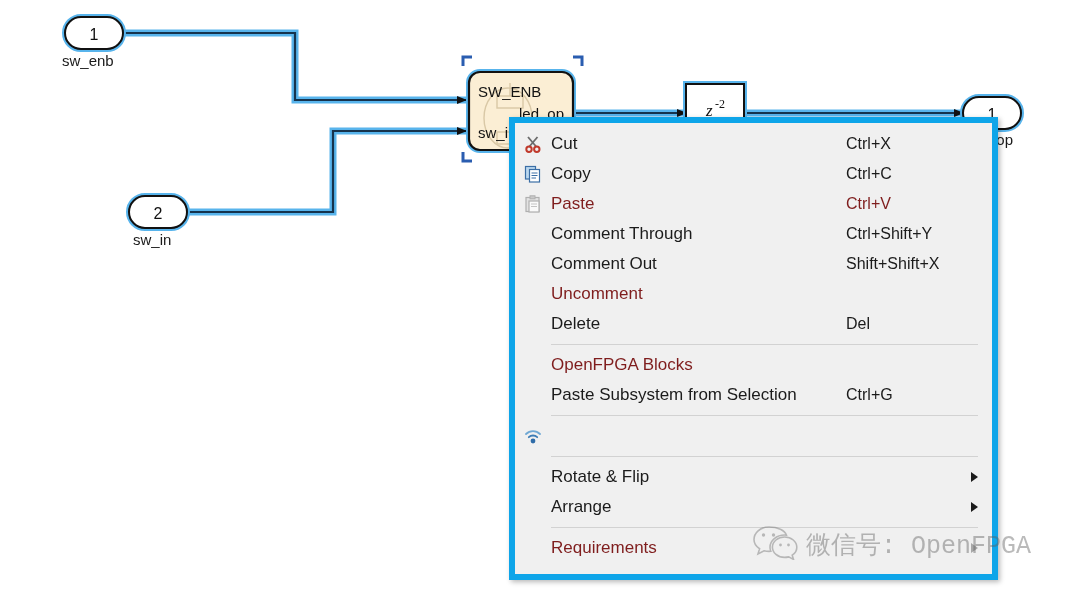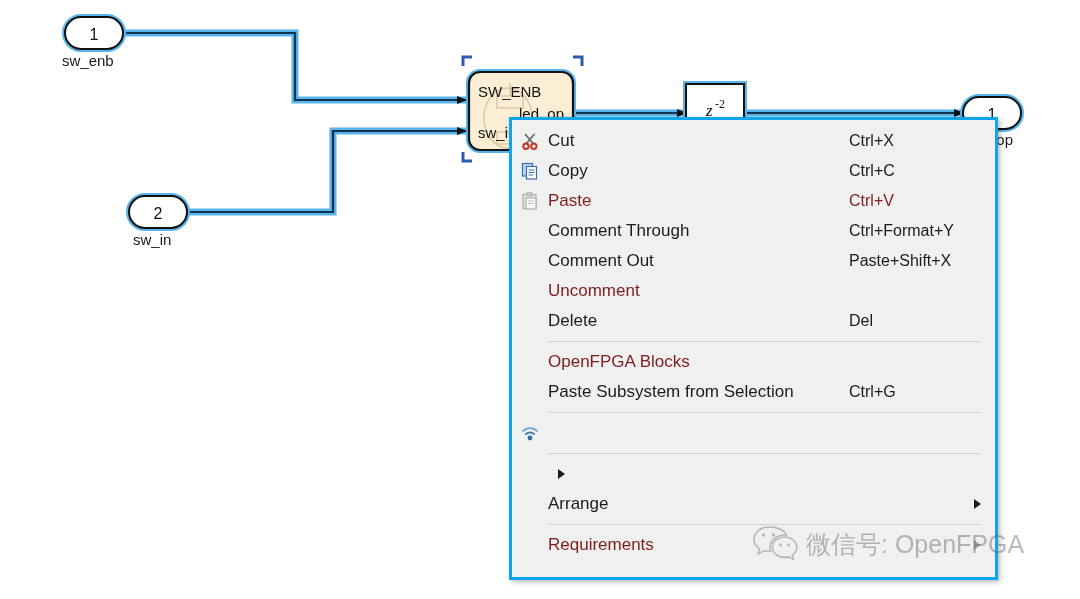--- a/index.html
+++ b/index.html
@@ -37,21 +37,21 @@
   }
 
   
   #context-menu {
     position: absolute;
     left: 509px;
     top: 117px;
     width: 489px;
     height: 463px;
     background: #f0f0f0;
-    border: 3px solid #0ea5e9;
+    border: 6px solid #0ea5e9;
     box-shadow: 2px 2px 5px rgba(0,0,0,0.28);
     box-sizing: border-box;
     padding: 6px 0 0 0;
     font-family: "Liberation Sans", sans-serif;
   }
   .menu-item {
     position: relative;
     display: flex;
     align-items: center;
     height: 30px;
@@ -107,21 +107,21 @@
     position: absolute;
     left: 752px;
     top: 524px;
     display: flex;
     align-items: center;
     gap: 8px;
     opacity: 0.42;
     pointer-events: none;
   }
   #watermark .wm-text {
-    font-family: Liberation Sans, sans-serif;
+    font-family: Liberation Mono, monospace;
     font-size: 25px;
     color: #5c5c5c;
     white-space: nowrap;
   }
 </style>
 </head>
 <body>
 
 <div id="root">
 
@@ -246,27 +246,27 @@
           <line x1="8" y1="12.5" x2="14" y2="12.5" stroke="#c4c4c4" stroke-width="1"></line>
         </svg>
       </span>
       <span class="mi-label">Paste</span>
       <span class="mi-accel">Ctrl+V</span>
     </div>
 
     <div class="menu-item">
       <span class="mi-icon"></span>
       <span class="mi-label">Comment Through</span>
-      <span class="mi-accel">Ctrl+Format+Y</span>
+      <span class="mi-accel">Ctrl+Shift+Y</span>
     </div>
 
     <div class="menu-item">
       <span class="mi-icon"></span>
       <span class="mi-label">Comment Out</span>
-      <span class="mi-accel">Paste+Shift+X</span>
+      <span class="mi-accel">Shift+Shift+X</span>
     </div>
 
     <div class="menu-item disabled">
       <span class="mi-icon"></span>
       <span class="mi-label">Uncomment</span>
       <span class="mi-accel"></span>
     </div>
 
     <div class="menu-item">
       <span class="mi-icon"></span>
@@ -299,20 +299,21 @@
         </svg>
       </span>
       <span class="mi-accel"></span>
     </div>
 
     <div class="menu-sep"></div>
 
 
     <div class="menu-item">
       <span class="mi-icon"></span>
+      <span class="mi-label">Rotate &amp; Flip</span>
       <span class="mi-arrow"></span>
     </div>
 
     <div class="menu-item">
       <span class="mi-icon"></span>
       <span class="mi-label">Arrange</span>
       <span class="mi-arrow"></span>
     </div>
 
     <div class="menu-sep"></div>

